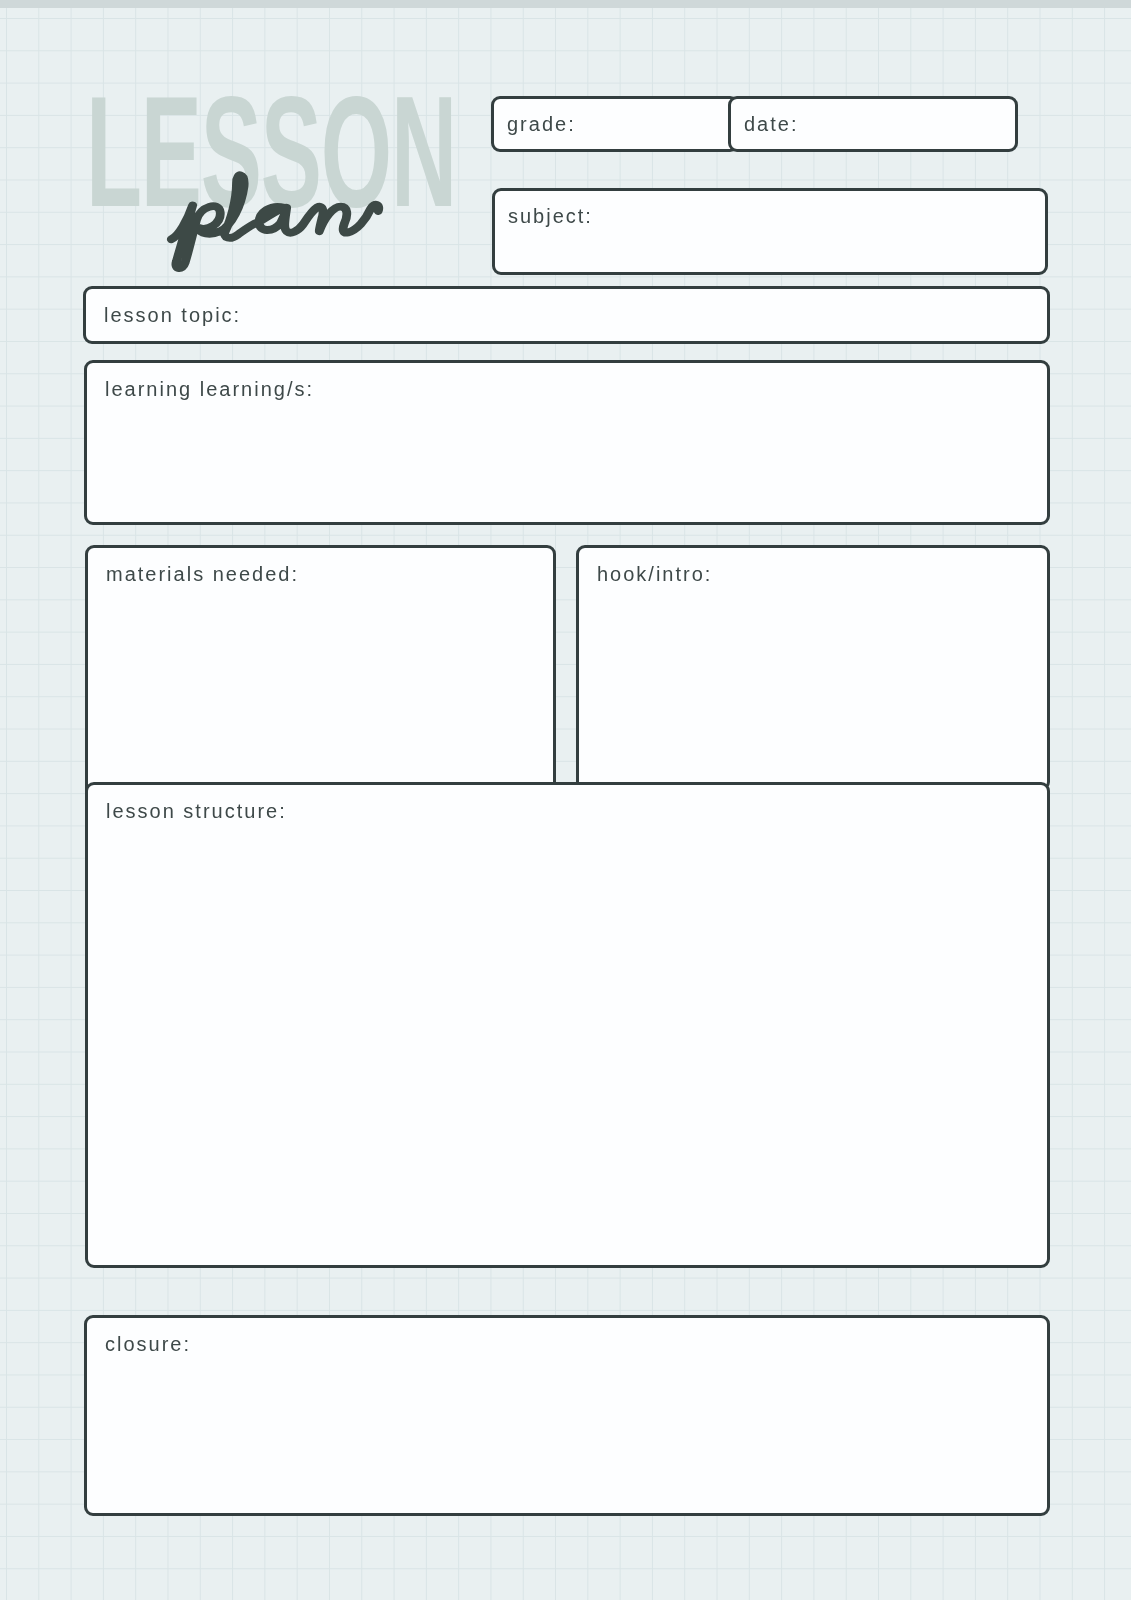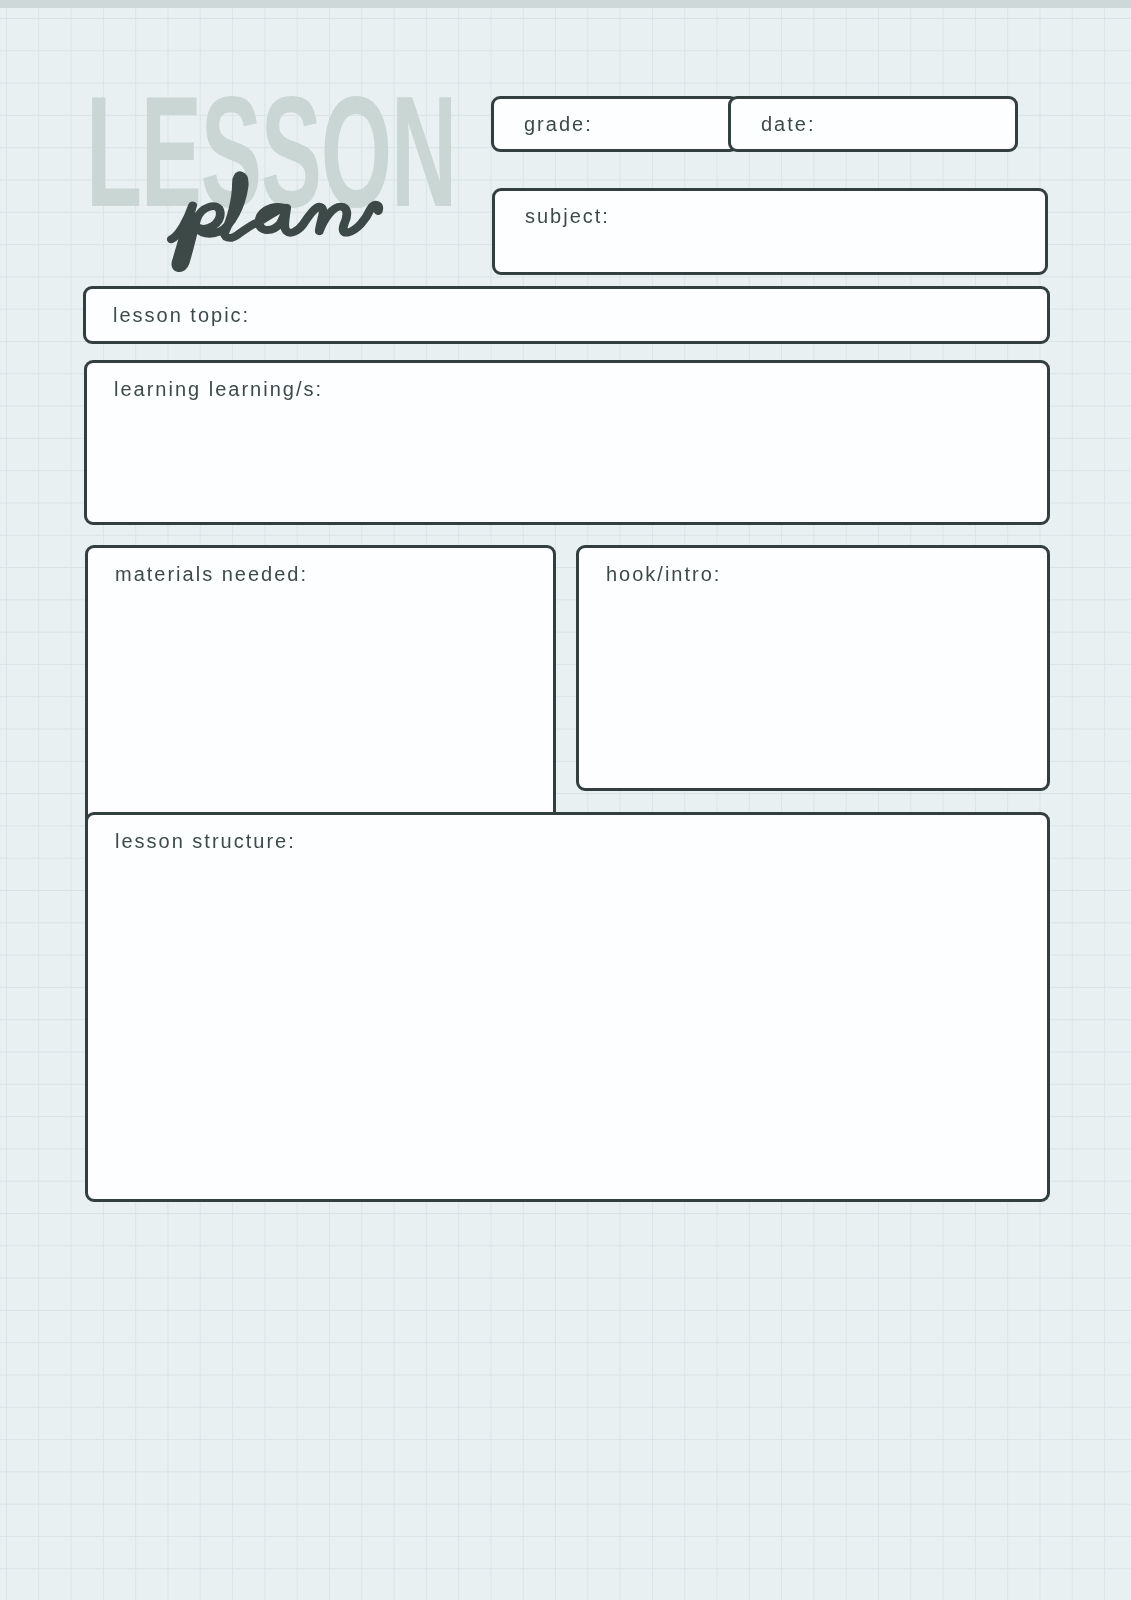--- a/index.html
+++ b/index.html
@@ -30,23 +30,23 @@
     stroke-linecap:round;
     stroke-linejoin:round;
   }
   .sr{position:absolute;width:1px;height:1px;overflow:hidden;clip:rect(0 0 0 0);white-space:nowrap;}
   .box{
     position:absolute;
     box-sizing:border-box;
     background:var(--box-bg,#fdfeff);
     border:3px solid var(--box-border,#333e3f);
     border-radius:9px;
-    padding:14px 27px;
+    padding:14px 18px;
   }
-  .box.compact{padding:13px 30px;}
+  .box.compact{padding:13px 13px;}
   .label{
     font-size:20px;
     letter-spacing:2px;
     color:var(--label-text,#3e4949);
     line-height:1.25;
     white-space:nowrap;
   }
 </style>
 </head>
 <body>
@@ -110,18 +110,21 @@
   </section>
 
   <section class="box" style="left:85px;top:537px;width:471px;height:316px;">
     <span class="label">materials needed:</span>
   </section>
 
   <section class="box" style="left:576px;top:537px;width:474px;height:246px;">
     <span class="label">hook/intro:</span>
   </section>
 
-  <section class="box" style="left:85px;top:804px;width:965px;height:390px;">
+  <section class="box" style="left:85px;top:774px;width:965px;height:486px;">
     <span class="label">lesson structure:</span>
   </section>
 
+  <section class="box" style="left:84px;top:1307px;width:966px;height:201px;">
+    <span class="label">closure:</span>
+  </section>
 
 </div>
 
 </body></html>

